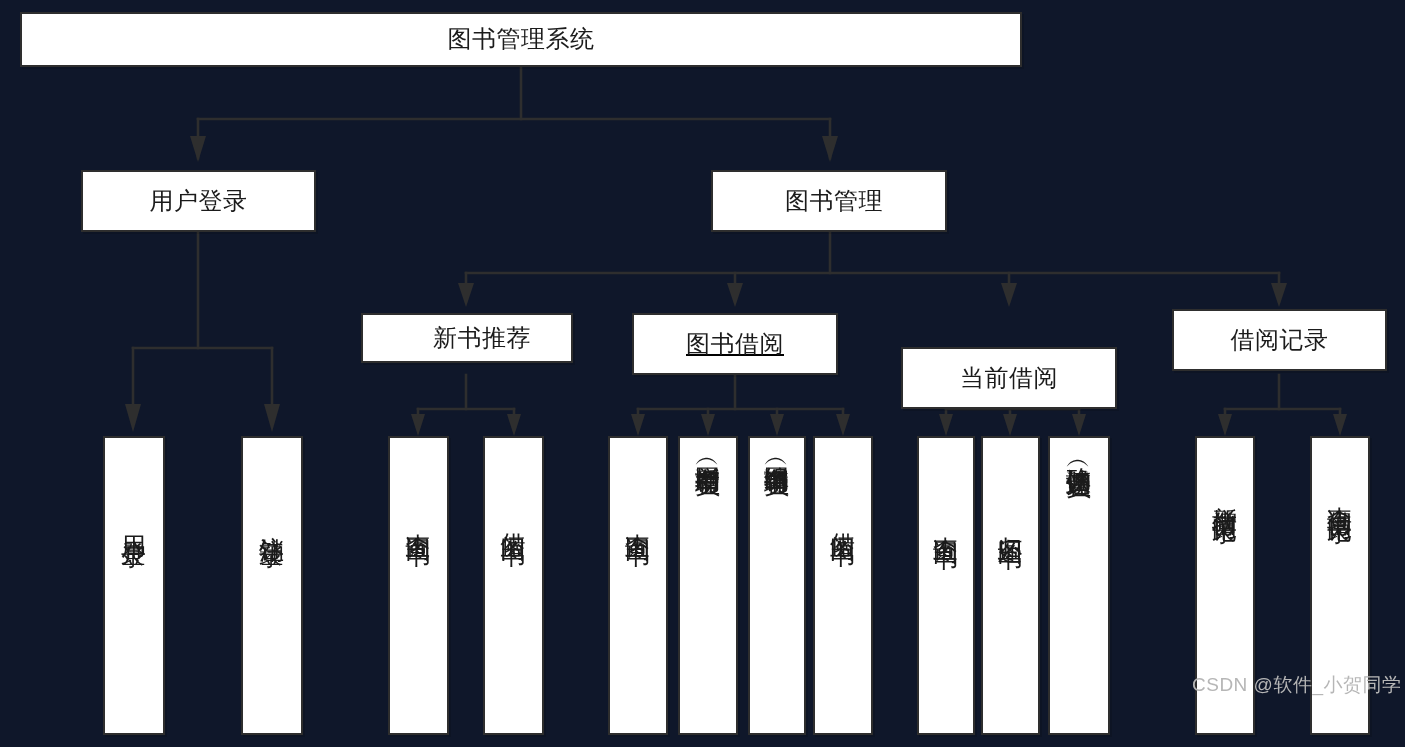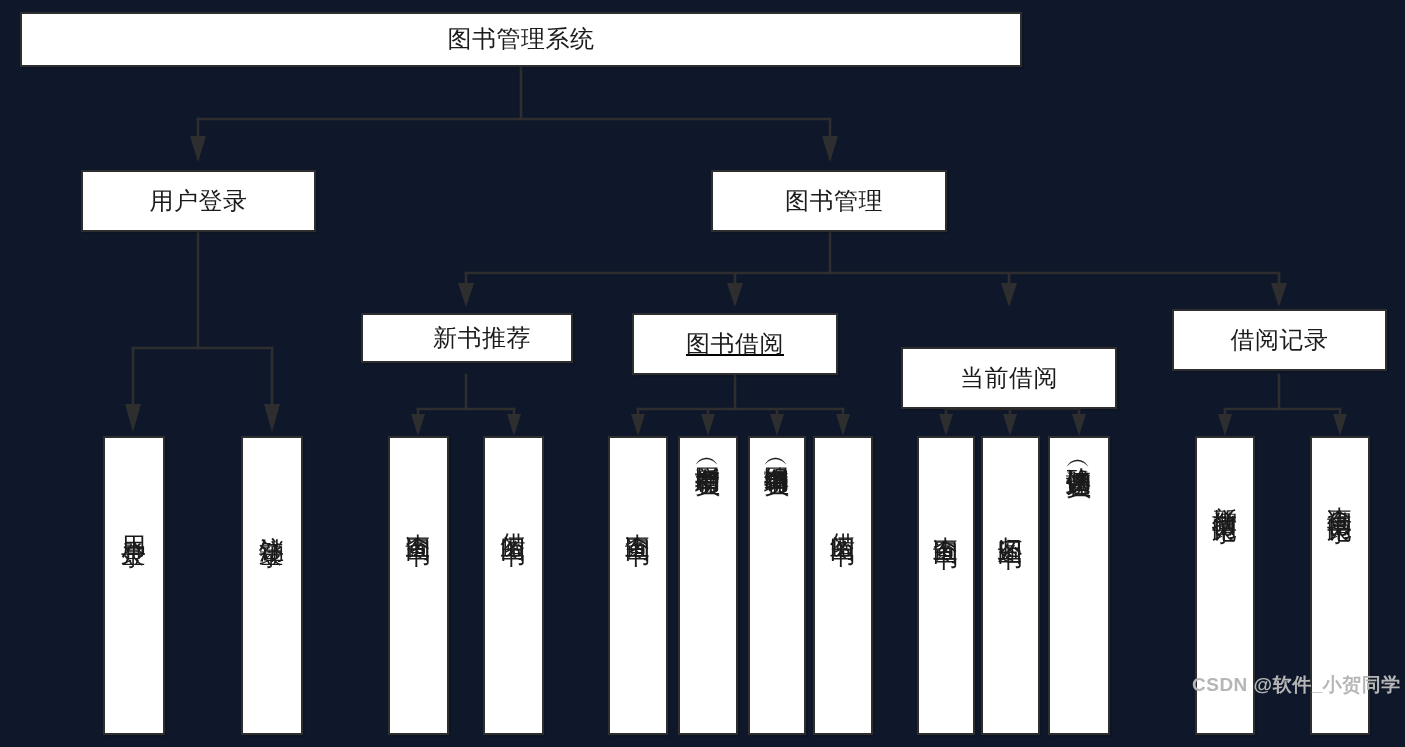--- a/index.html
+++ b/index.html
@@ -210,15 +210,15 @@
     <span class="label">确认归还（管理员）</span>
   </div>
 
   <div class="node vertical" style="left:1195px; top:436px; width:60px; height:299px; padding-top:48px;">
     <span class="label">新增借阅记录</span>
   </div>
   <div class="node vertical" style="left:1310px; top:436px; width:60px; height:299px; padding-top:48px;">
     <span class="label">查询借阅记录</span>
   </div>
 
-  <div class="watermark" style="left:1192px; top:672px;font-weight:bold;">CSDN @软件_小贺同学</div>
+  <div class="watermark" style="left:1192px; top:672px;">CSDN @软件_小贺同学</div>
 
 </div>
 
 </body></html>

